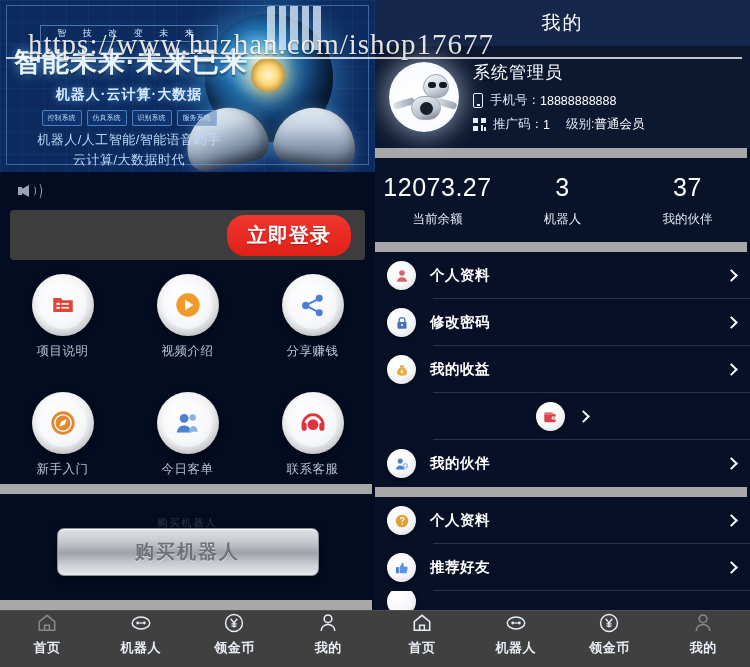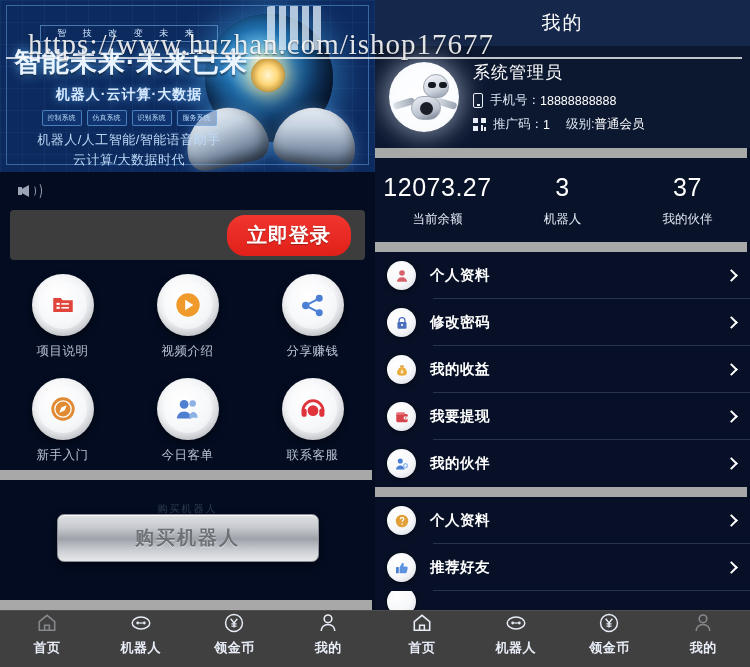--- a/index.html
+++ b/index.html
@@ -104,21 +104,21 @@
     display: flex; align-items: center; justify-content: flex-end; padding-right: 14px;
   }
   .login-btn {
     background: linear-gradient(180deg, #f0362f 0%, #e02019 100%);
     color: #fff; font-size: 20px; font-weight: bold; letter-spacing: 1px;
     padding: 7px 20px; border-radius: 18px; border: none; cursor: pointer;
     text-shadow: 0 1px 1px rgba(0,0,0,.3);
   }
 
   
-  .grid { padding: 14px 0 6px; display: grid; grid-template-columns: repeat(3, 1fr); row-gap: 18px; }
+  .grid { padding: 14px 0 6px; display: grid; grid-template-columns: repeat(3, 1fr); row-gap: 32px; }
   .grid-cell { display: flex; flex-direction: column; align-items: center; cursor: pointer; }
   .grid-circle {
     width: 62px; height: 62px; border-radius: 50%;
     background: radial-gradient(circle at 38% 30%, #ffffff 0%, #f2f3f5 48%, #d8dade 78%, #b9bcc2 100%);
     box-shadow: 0 3px 7px rgba(0,0,0,.55), inset 0 -3px 6px rgba(0,0,0,.12);
     display: flex; align-items: center; justify-content: center; position: relative;
   }
   .grid-circle:before {
     content:""; position:absolute; inset:7px; border-radius:50%;
     background: radial-gradient(circle at 40% 32%, #ffffff 0%, #f7f8fa 60%, #e6e8ec 100%);
@@ -510,21 +510,20 @@
 
       <div class="menu-item">
         <div class="m-icon">
           <svg width="16" height="16" viewBox="0 0 24 24">
             <rect x="3.4" y="7.4" width="17.2" height="12.4" rx="2" fill="#d8444c"></rect>
             <rect x="3.4" y="5" width="13" height="3.6" rx="1.4" fill="#e9717a"></rect>
             <rect x="14.6" y="11.4" width="6.6" height="4.4" rx="1.4" fill="#f2f3f6"></rect>
             <circle cx="17.6" cy="13.6" r="1.1" fill="#d8444c"></circle>
           </svg>
         </div>
-        <div class="m-label">我要提现</div>
         <div class="chev"></div>
       </div>
 
       <div class="menu-item">
         <div class="m-icon">
           <svg width="16" height="16" viewBox="0 0 24 24">
             <circle cx="9.4" cy="7.4" r="3.8" fill="#4a7fd4"></circle>
             <path d="M3 20.4c0-3.7 2.9-6.2 6.4-6.2s6.4 2.5 6.4 6.2z" fill="#4a7fd4"></path>
             <circle cx="17.2" cy="14.6" r="4" fill="#9cc0ec"></circle>
             <path d="M17.2 12.2v4.8M15 14.6h4.4" stroke="#fff" stroke-width="1.2"></path>

